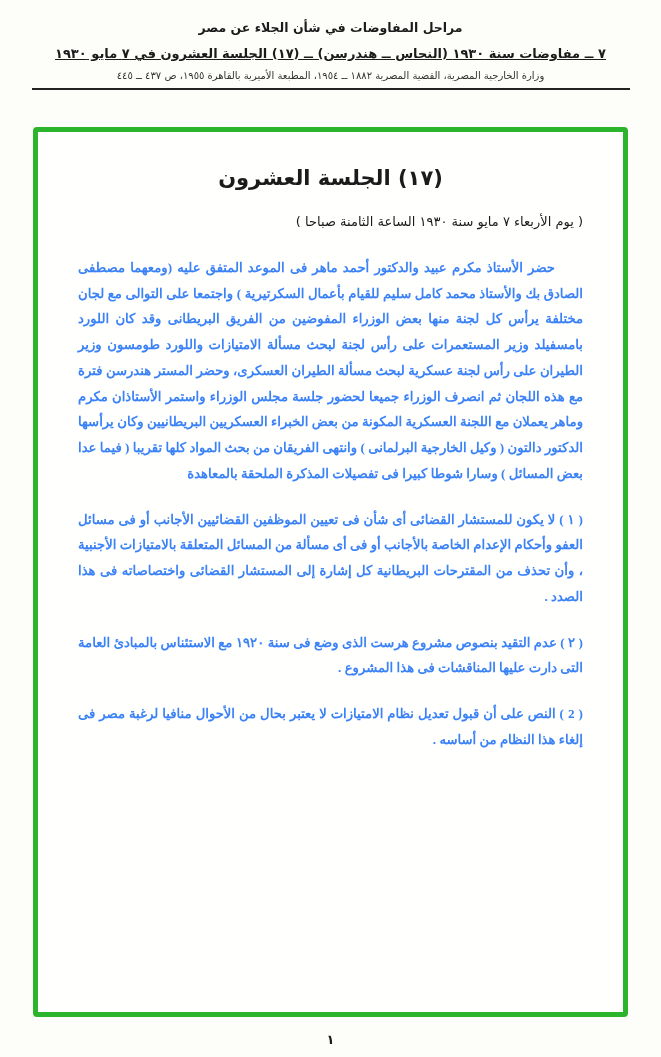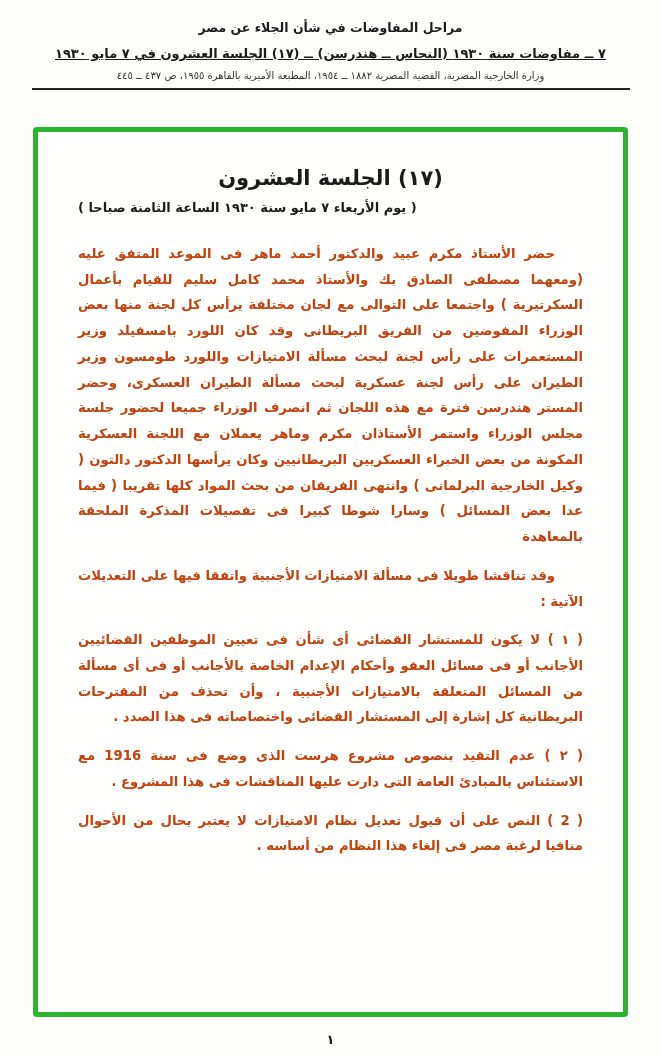--- a/index.html
+++ b/index.html
@@ -32,34 +32,35 @@
     border-radius: 4px;
     padding: 26px 40px 0 40px;
     background: #fffffe;
   }
   .doc-title {
     margin: 8px 0 0;
     text-align: center;
     font-size: 21px; font-weight: 700;
   }
   .doc-subtitle {
-    margin-top: 10px;
-    text-align: left;
-    font-size: 13px; font-weight: 700;
+    margin-top: 24px;
+    text-align: right;
+    font-size: 13px; font-weight: 400;
   }
   .doc-body { margin-top: 26px; }
   .paragraph {
     margin: 0 0 13px;
     font-size: 13.2px; font-weight: 700;
     line-height: 1.95;
     text-align: justify;
-    color: #c2410c;
+    color: #3b82f6;
+    font-family: Liberation Serif, serif;
   }
   .paragraph.indent { text-indent: 28px; }
-  .paragraph.item { margin-top: 6px; }
+  .paragraph.item { margin-top: 20px; }
   .footer {
     position: absolute; bottom: 10px; left: 0;
     width: 100%;
     text-align: center;
     font-size: 13px; font-weight: 700;
   }
 </style>
 </head>
 <body>
 
@@ -71,23 +72,22 @@
     <div class="header-line3">وزارة الخارجية المصرية، القضية المصرية ١٨٨٢ ــ ١٩٥٤، المطبعة الأميرية بالقاهرة ١٩٥٥، ص ٤٣٧ ــ ٤٤٥</div>
     <hr class="header-rule">
   </header>
 
   <section class="doc-frame">
     <h1 class="doc-title">(١٧) الجلسة العشرون</h1>
     <div class="doc-subtitle">( يوم الأربعاء ٧ مايو سنة ١٩٣٠ الساعة الثامنة صباحا )</div>
 
     <div class="doc-body">
       <p class="paragraph indent">حضر الأستاذ مكرم عبيد والدكتور أحمد ماهر فى الموعد المتفق عليه (ومعهما مصطفى الصادق بك والأستاذ محمد كامل سليم للقيام بأعمال السكرتيرية ) واجتمعا على التوالى مع لجان مختلفة يرأس كل لجنة منها بعض الوزراء المفوضين من الفريق البريطانى وقد كان اللورد بامسفيلد وزير المستعمرات على رأس لجنة لبحث مسألة الامتيازات واللورد طومسون وزير الطيران على رأس لجنة عسكرية لبحث مسألة الطيران العسكرى، وحضر المستر هندرسن فترة مع هذه اللجان ثم انصرف الوزراء جميعا لحضور جلسة مجلس الوزراء واستمر الأستاذان مكرم وماهر يعملان مع اللجنة العسكرية المكونة من بعض الخبراء العسكريين البريطانيين وكان يرأسها الدكتور دالتون ( وكيل الخارجية البرلمانى ) وانتهى الفريقان من بحث المواد كلها تقريبا ( فيما عدا بعض المسائل ) وسارا شوطا كبيرا فى تفصيلات المذكرة الملحقة بالمعاهدة</p>
-      <p class="paragraph indent">وقد تناقشا طويلا فى مسألة الامتيازات الأجنبية واتفقا فيها على التعديلات الآتية :</p>
       <p class="paragraph item">( ١ ) لا يكون للمستشار القضائى أى شأن فى تعيين الموظفين القضائيين الأجانب أو فى مسائل العفو وأحكام الإعدام الخاصة بالأجانب أو فى أى مسألة من المسائل المتعلقة بالامتيازات الأجنبية ، وأن تحذف من المقترحات البريطانية كل إشارة إلى المستشار القضائى واختصاصاته فى هذا الصدد .</p>
-      <p class="paragraph item">( ٢ ) عدم التقيد بنصوص مشروع هرست الذى وضع فى سنة 1916 مع الاستئناس بالمبادئ العامة التى دارت عليها المناقشات فى هذا المشروع .</p>
+      <p class="paragraph item">( ٢ ) عدم التقيد بنصوص مشروع هرست الذى وضع فى سنة ١٩٢٠ مع الاستئناس بالمبادئ العامة التى دارت عليها المناقشات فى هذا المشروع .</p>
       <p class="paragraph item">( 2 ) النص على أن قبول تعديل نظام الامتيازات لا يعتبر بحال من الأحوال منافيا لرغبة مصر فى إلغاء هذا النظام من أساسه .</p>
     </div>
   </section>
 
   <footer class="footer">
     <span>١</span>
   </footer>
 
 </div>
 

